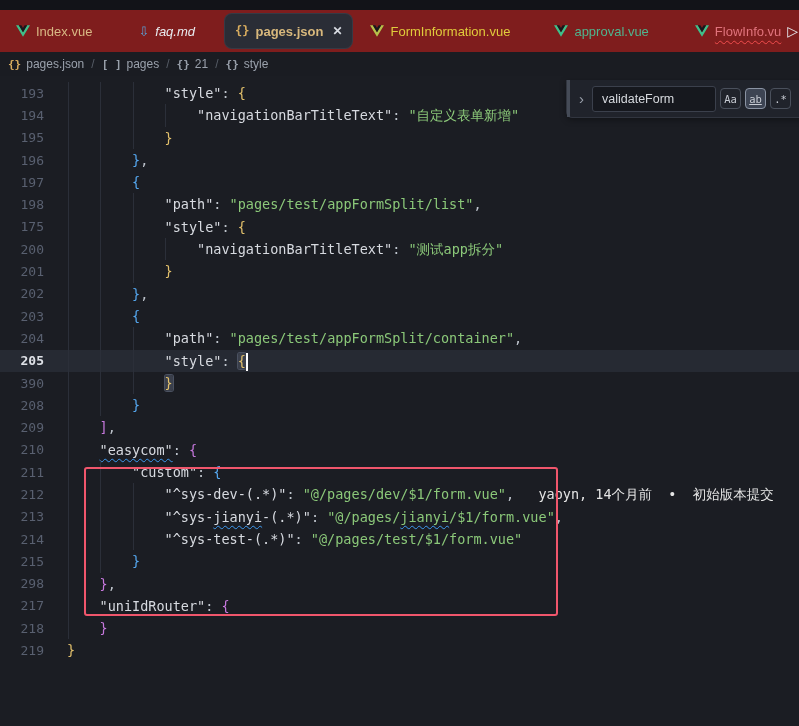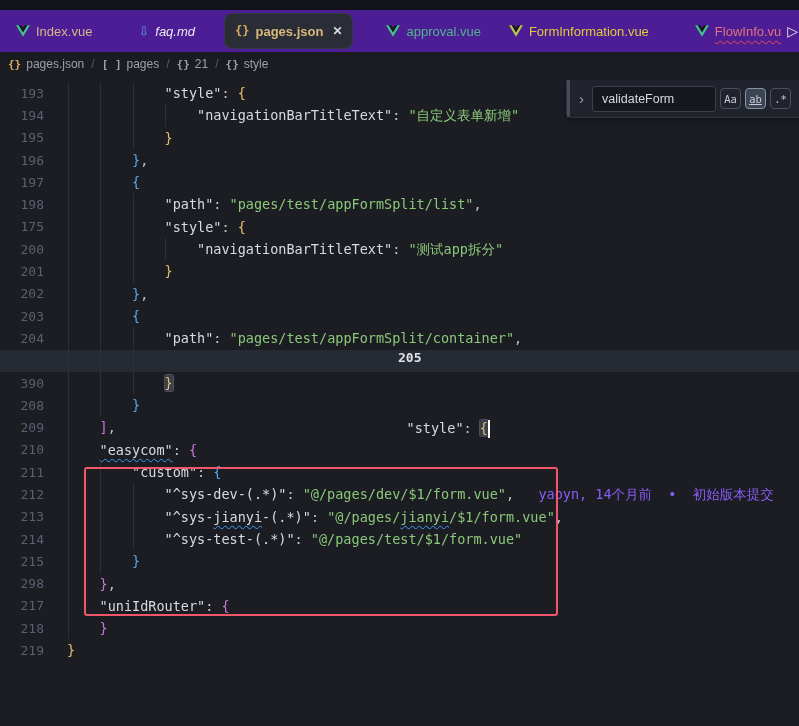--- a/index.html
+++ b/index.html
@@ -4,51 +4,51 @@
 <style>
   * { margin:0; padding:0; box-sizing:border-box; }
   html,body { background:#101114; }
   .screen {
     position:relative; width:799px; height:726px; overflow:hidden;
     background:#1b1d23; font-family:"Liberation Sans", sans-serif;
   }
   
   .titlebar { height:10px; background:#121318; }
   
-  .tabbar { height:42px; background:#4c1d95; display:flex; align-items:center; position:relative; }
+  .tabbar { height:42px; background:#7f1d1d; display:flex; align-items:center; position:relative; }
   .tab { display:flex; align-items:center; height:34px; padding:0 10px; font-size:13px; cursor:default; border-radius:7px; }
   .tab .ticon { display:inline-flex; align-items:center; margin-right:6px; }
   .tab.active { background:#2a2d36; box-shadow:0 0 0 1px #363a45; }
   .tab.active .tlabel { font-weight:700; }
   .tab .close { margin-left:9px; color:#d8dbe2; font-size:12px; font-weight:700; }
   .italic { font-style:italic; }
   .err-squiggle { text-decoration:underline wavy #f14c4c; text-decoration-thickness:1px; text-underline-offset:4px; }
   .glyph-icon { font-weight:700; font-size:12px; font-family:"DejaVu Sans Mono", monospace; }
   .tab-overflow { position:absolute; right:1px; top:13px; color:#e6e9ee; font-size:14px; }
   
   .breadcrumbs { height:24px; background:#1a1c22; display:flex; align-items:center; padding-left:8px; font-size:12px; color:#9aa1ac; }
   .crumb { display:flex; align-items:center; }
   .crumb .cicon { font-family:"DejaVu Sans Mono", monospace; font-size:11px; font-weight:700; margin-right:5px; }
   .crumb-sep { color:#565c66; margin:0 7px; }
   
   .editor { position:relative; height:650px; background:#1b1d23; padding-top:6px; overflow:hidden; }
   .line { position:relative; height:22.3px; display:flex; align-items:center; }
-  .line.cur { background:#262a33;flex-direction:column; }
+  .line.cur { background:#262a33; }
   .gutter { flex:0 0 67px; display:flex; }
   .lnum { width:44px; text-align:right; font-family:"DejaVu Sans Mono", monospace; font-size:13px; color:#596070; }
   .line.cur .lnum { color:#dfe2e8; font-weight:700; }
   .code { white-space:pre; font-family:"DejaVu Sans Mono", monospace; font-size:13.5px; line-height:22.3px; }
   .guide { position:absolute; top:0; bottom:0; width:1px; background:#2b2f39; }
   .tk-key { color:#d7dae0; }
   .tk-pun { color:#bfc5cd; }
   .tk-str { color:#8bc879; }
   .tk-y { color:#e2c06c; }
   .tk-p { color:#c678dd; }
   .tk-b { color:#55a8f0; }
-  .tk-blame { color:#8b5cf6; }
+  .tk-blame { color:#e5e5e5; }
   .sq { text-decoration:underline wavy #3e9af0; text-decoration-thickness:1px; text-underline-offset:3px; }
   .match { background:#3a3f4b; border-radius:2px; box-shadow:0 0 0 1px #4a5160; }
   .caret { display:inline-block; width:2px; height:18px; background:#fff; vertical-align:middle; margin-left:0px; }
   
   .annotation-box { position:absolute; left:84px; top:391px; width:474px; height:149px;
     border:2px solid #f0566c; border-radius:3px; z-index:5; pointer-events:none; }
   
   .find-widget { position:absolute; top:4px; left:566px; width:250px; height:38px; z-index:6;
     background:#20232b; border:1px solid #31353f; border-top:none; border-bottom-left-radius:6px;
     display:flex; align-items:center; box-shadow:0 2px 6px rgba(0,0,0,.35); }
@@ -81,37 +81,37 @@
         </div>
         <div class="tab" style="margin-left: 26px;">
           <span class="ticon" style="color: rgb(91, 159, 211); font-size: 13px;">⇩</span>
           <span class="tlabel italic" style="color: rgb(232, 234, 238);">faq.md</span>
         </div>
         <div class="tab active" style="margin-left: 20px;">
           <span class="ticon glyph-icon" style="color: rgb(217, 173, 95);">{}</span>
           <span class="tlabel" style="color: rgb(216, 184, 124);">pages.json</span>
           <span class="close">✕</span>
         </div>
+        <div class="tab" style="margin-left: 8px;">
+          <span class="ticon">
+            <svg width="14" height="12" viewBox="0 0 24 20">
+              <polygon points="0,0 4.8,0 12,12 19.2,0 24,0 12,20" fill="#b5c24b"></polygon>
+              <polygon points="4.8,0 9.2,0 12,4.7 14.8,0 19.2,0 12,12" fill="#17181d"></polygon>
+            </svg>
+          </span>
+          <span class="tlabel" style="color: rgb(224, 203, 60);">FormInformation.vue</span>
+        </div>
         <div class="tab" style="margin-left: 24px;">
           <span class="ticon">
             <svg width="14" height="12" viewBox="0 0 24 20">
               <polygon points="0,0 4.8,0 12,12 19.2,0 24,0 12,20" fill="#3fc08a"></polygon>
               <polygon points="4.8,0 9.2,0 12,4.7 14.8,0 19.2,0 12,12" fill="#17181d"></polygon>
             </svg>
           </span>
           <span class="tlabel" style="color: rgb(80, 180, 142);">approval.vue</span>
-        </div>
-        <div class="tab" style="margin-left: 8px;">
-          <span class="ticon">
-            <svg width="14" height="12" viewBox="0 0 24 20">
-              <polygon points="0,0 4.8,0 12,12 19.2,0 24,0 12,20" fill="#b5c24b"></polygon>
-              <polygon points="4.8,0 9.2,0 12,4.7 14.8,0 19.2,0 12,12" fill="#17181d"></polygon>
-            </svg>
-          </span>
-          <span class="tlabel" style="color: rgb(224, 203, 60);">FormInformation.vue</span>
         </div>
         <div class="tab" style="margin-left: 26px;">
           <span class="ticon">
             <svg width="14" height="12" viewBox="0 0 24 20">
               <polygon points="0,0 4.8,0 12,12 19.2,0 24,0 12,20" fill="#3fc08a"></polygon>
               <polygon points="4.8,0 9.2,0 12,4.7 14.8,0 19.2,0 12,12" fill="#17181d"></polygon>
             </svg>
           </span>
           <span class="tlabel err-squiggle" style="color: rgb(224, 115, 124);">FlowInfo.vu</span>
         </div>

